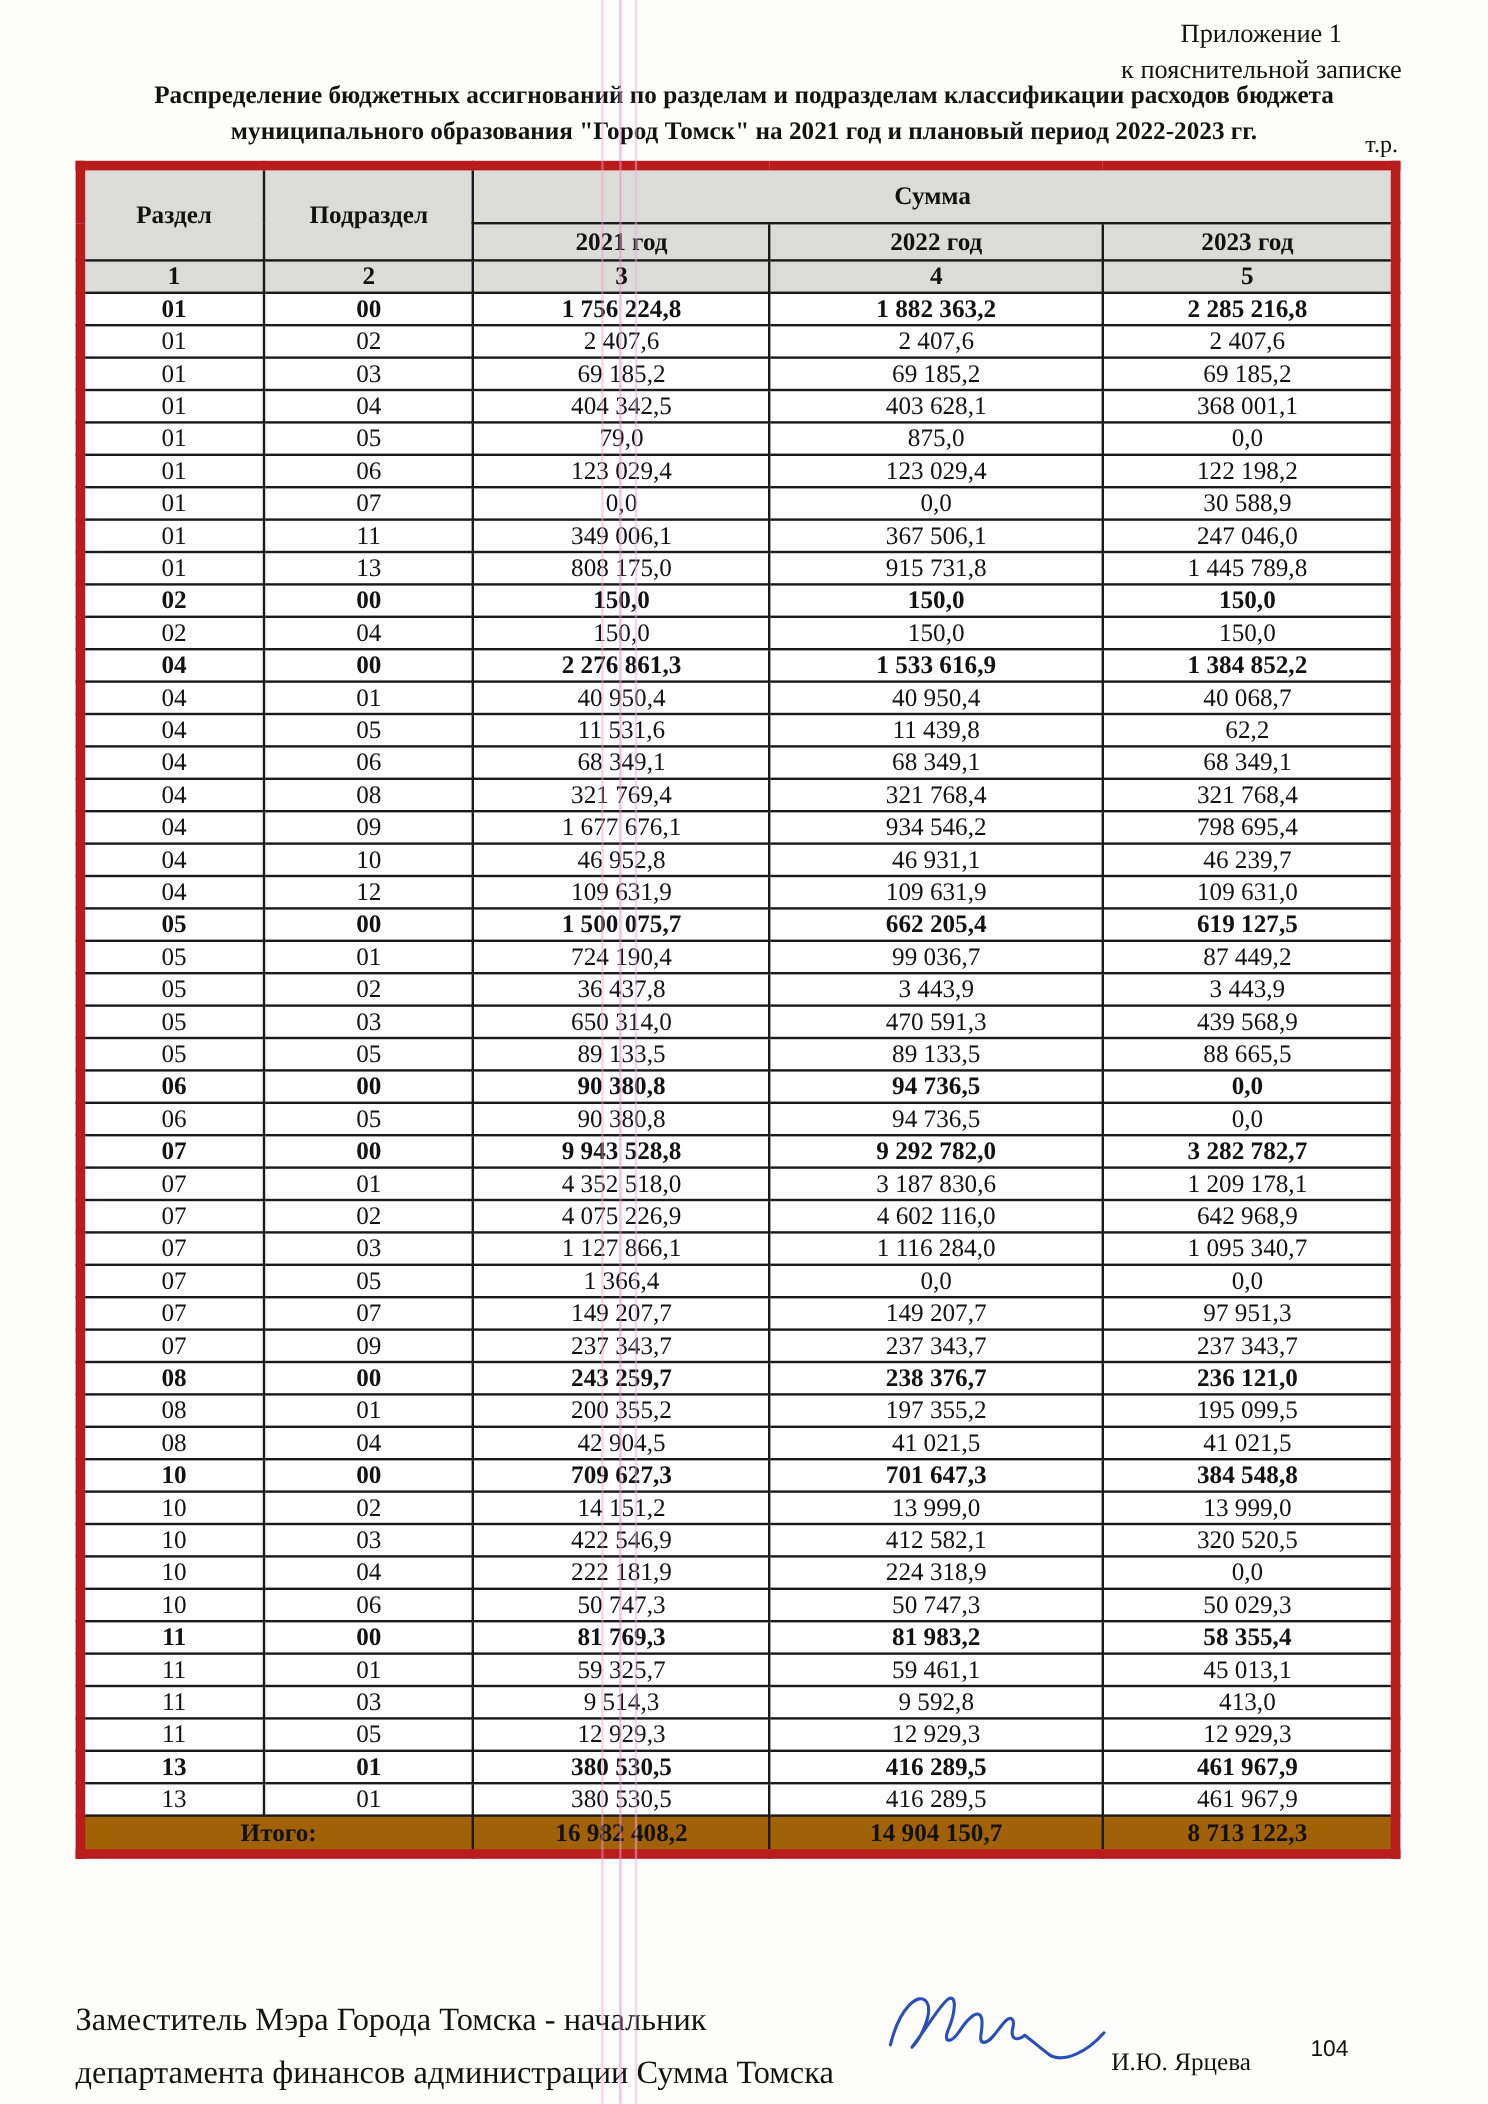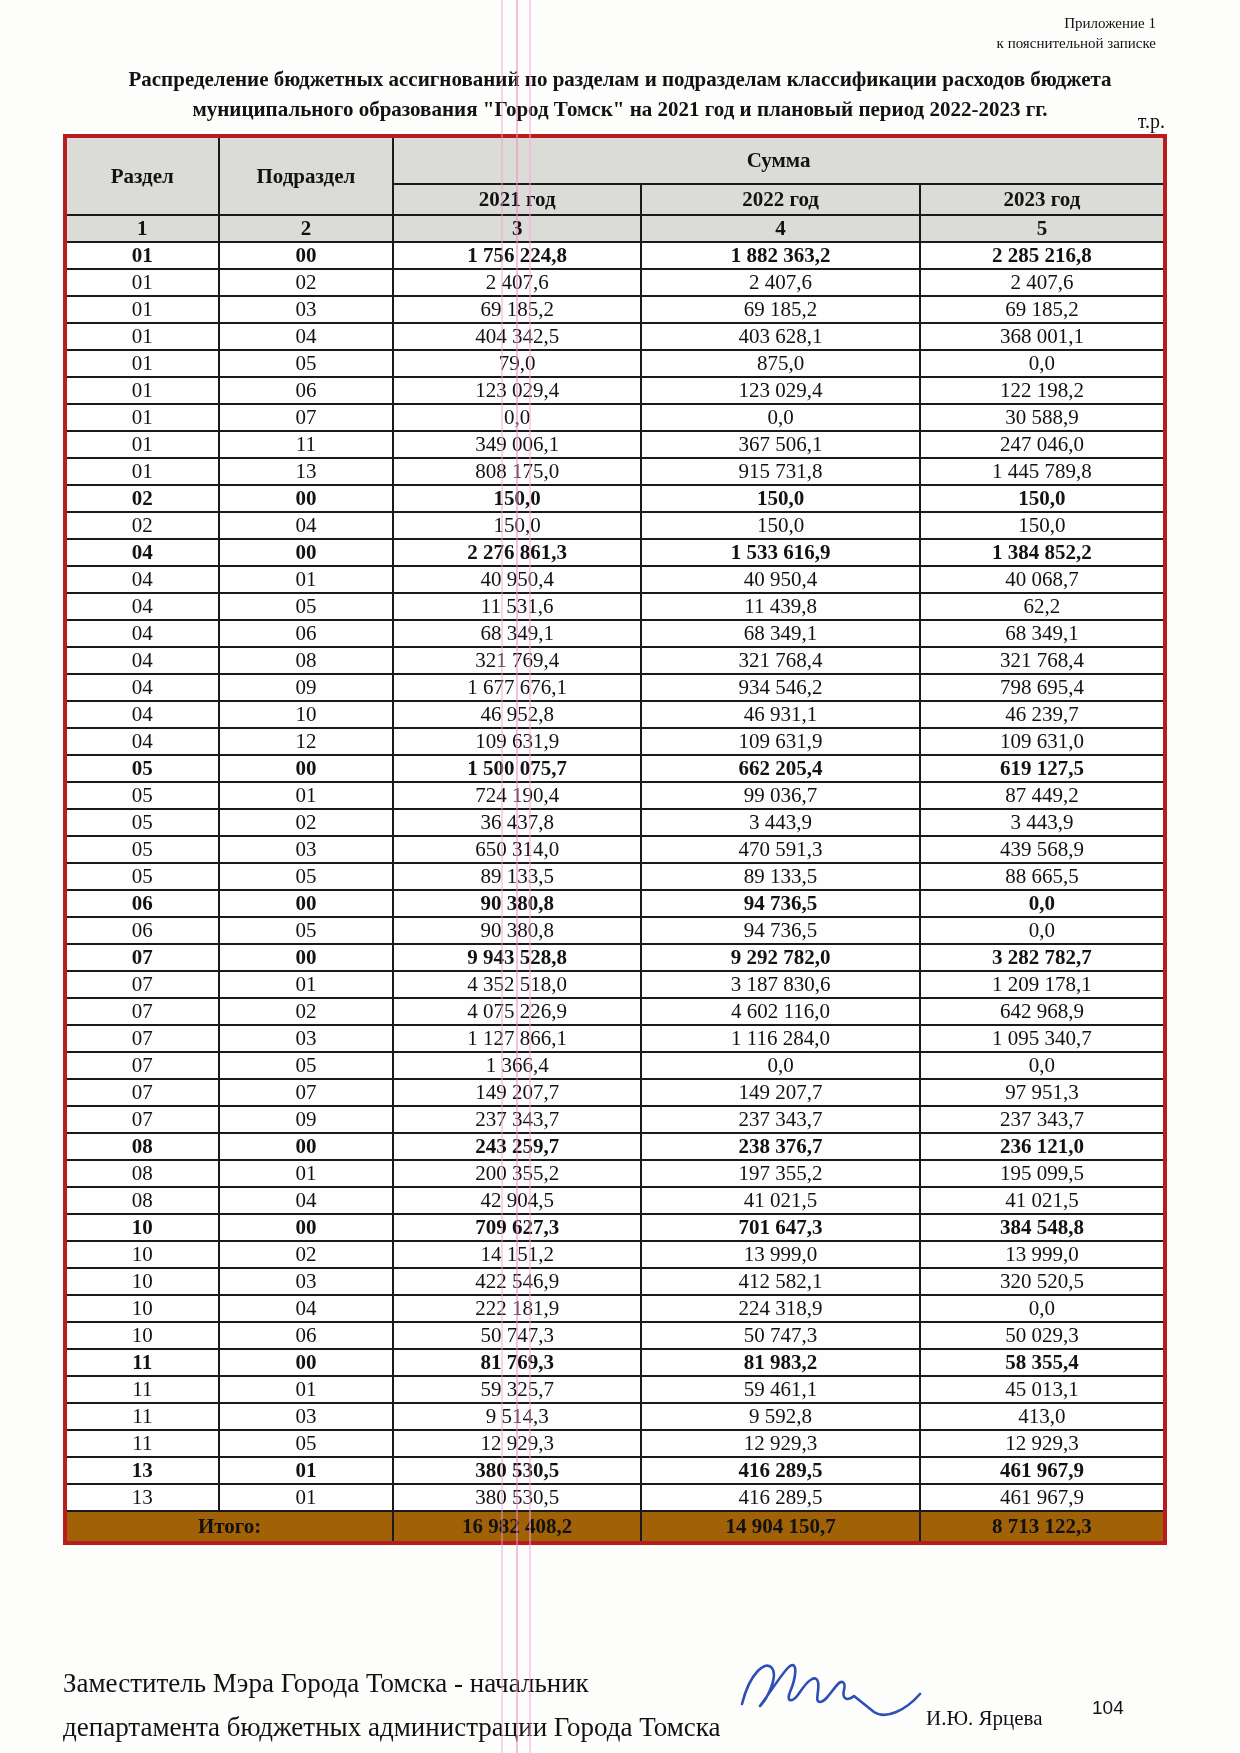--- a/index.html
+++ b/index.html
@@ -6,34 +6,34 @@
   html, body { width: 1240px; }
   body {
     width: 1240px; height: 1753px;
     background: #fdfdfc;
     font-family: "Liberation Serif", "DejaVu Serif", serif;
     color: #121212;
     position: relative;
     overflow: hidden;
   }
   .appendix {
-    position: absolute; top: 13px; right: 84px;
-    text-align: right; font-size: 15px; line-height: 1.35;
+    position: absolute; top: 13px; right: 72px;
+    text-align: center; font-size: 22px; line-height: 1.35;
   }
   .doc-title {
     position: absolute; top: 64px; left: 75px; right: 75px;
     text-align: center; font-weight: bold; font-size: 21px; line-height: 1.45;
   }
   .units {
     position: absolute; top: 110px; right: 75px; font-size: 20px;
   }
   .table-wrap { position: absolute; top: 134px; left: 63px; width: 1104px; }
   table.budget {
     border-collapse: collapse; width: 100%;
-    border: 4px solid #b91c1c;
+    border: 8px solid #b91c1c;
     font-size: 21px;
   }
   table.budget th, table.budget td {
     border: 2px solid #1a1a1a;
     text-align: center; vertical-align: middle;
     padding: 0 4px;
   }
   .col-razdel   { width: 154px; }
   .col-podrazdel{ width: 175px; }
   .col-y2021    { width: 249px; }
@@ -449,21 +449,21 @@
         <td>16 982 408,2</td>
         <td>14 904 150,7</td>
         <td>8 713 122,3</td>
       </tr>
     </tfoot>
   </table>
 </div>
 
 <div class="footer-block">
   <div>Заместитель Мэра Города Томска - начальник</div>
-  <div>департамента бюджетных администрации Города Томска</div>
+  <div>департамента финансов администрации Сумма Томска</div>
 </div>
 
 <svg class="signature-svg" width="200" height="72" viewBox="0 0 200 72">
   <path d="M14,52 C22,20 38,8 44,16 C50,24 40,46 32,54 C44,38 56,18 62,14 C70,9 68,26 62,40
            C58,50 64,52 72,40 C80,28 88,22 90,30 C92,38 86,50 92,50 C98,50 104,38 110,32
            C114,28 118,30 116,38 C114,46 118,50 126,44 L146,60 C158,68 178,58 192,42" fill="none" stroke="#2d4fb5" stroke-width="2.6" stroke-linecap="round" stroke-linejoin="round"></path>
 </svg>
 
 <div class="signatory">И.Ю. Ярцева</div>
 <div class="page-number">104</div>

